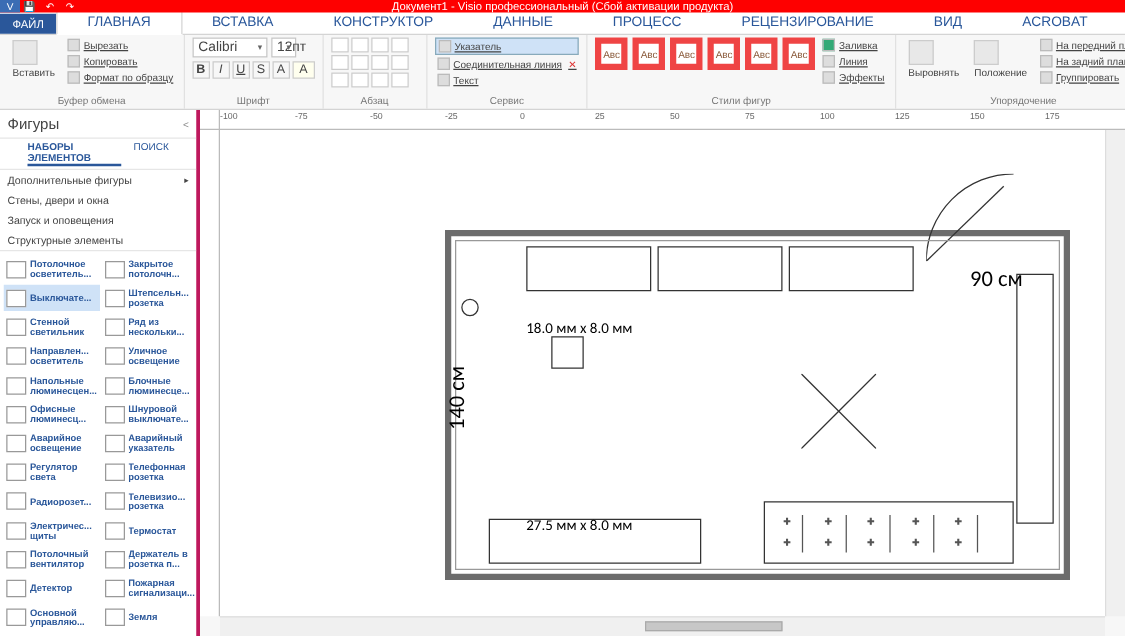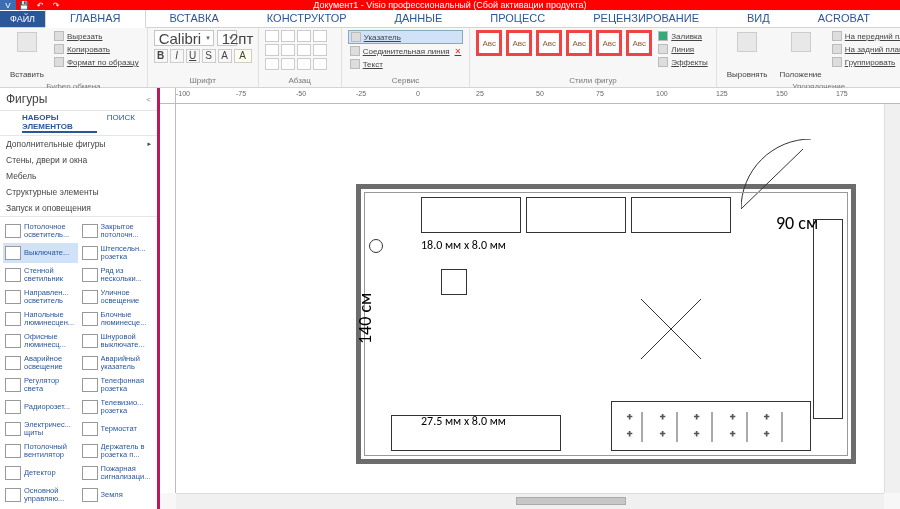--- a/index.html
+++ b/index.html
@@ -15,44 +15,44 @@
   .tabs { height: 18px; background: #fff; display: flex; align-items: flex-end; border-bottom: 1px solid #d4d4d4; }
   .tab-file { background: #2a579a; color: #fff; padding: 3px 10px; font-size: 9px; }
   .tab { padding: 3px 24px; font-size: 11px; color: #2a579a; cursor: pointer; }
   .tab.active { background: #fff; border: 1px solid #d4d4d4; border-bottom: 1px solid #fff; margin-bottom: -1px; }
 
   
   .ribbon { height: 60px; background: #f7f7f7; border-bottom: 1px solid #d4d4d4; display: flex; }
   .ribbon-group { border-right: 1px solid #e1e1e1; padding: 2px 6px; display: flex; flex-direction: column; justify-content: space-between; }
   .ribbon-group-body { display: flex; gap: 4px; align-items: flex-start; flex: 1; }
   .ribbon-group-label { text-align: center; font-size: 8px; color: #777; padding-top: 1px; }
-  .big-btn { display: flex; flex-direction: column; align-items: center; gap: 18px; padding: 2px 4px; }
+  .big-btn { display: flex; flex-direction: column; gap: 2px; padding: 2px 4px; }
   .big-btn .ico { width: 20px; height: 20px; background: #e8e8e8; border: 1px solid #ccc; }
   .big-btn span { font-size: 8px; }
   .stack { display: flex; flex-direction: column; gap: 1px; }
   .stack-row { display: flex; align-items: flex-end; gap: 3px; font-size: 8px; padding: 1px 2px; white-space: nowrap; text-decoration: underline; }
   .stack-row .mini-ico { width: 10px; height: 10px; background: #ddd; border: 1px solid #bbb; }
-  .combo { height: 16px; border: 1px solid #c5c5c5; background: #fff; font-size: 15px; padding: 0 14px 0 4px; display: flex; align-items: center; position: relative; }
+  .combo { height: 16px; border: 1px solid #c5c5c5; background: #fff; font-size: 11px; padding: 0 14px 0 4px; display: flex; align-items: center; position: relative; }
   .combo::after { content: '▾'; position: absolute; right: 3px; font-size: 7px; color: #666; }
   .btn-grid { display: flex; flex-wrap: wrap; gap: 2px; width: 70px; }
   .btn-grid .sq { width: 14px; height: 12px; border: 1px solid #ccc; background: #fff; }
   .style-row { display: flex; gap: 4px; align-items: center; }
-  .style-box { width: 26px; height: 26px; border: 3px solid #ef4444; background: #fff; display: flex; align-items: center; justify-content: center; font-size: 8px; color: #8a5a3a; }
+  .style-box { width: 26px; height: 26px; border: 5px solid #ef4444; background: #fff; display: flex; align-items: center; justify-content: center; font-size: 8px; color: #8a5a3a; }
 
   
   .main { display: flex; height: 421px; }
   .shapes-panel { width: 160px; border-right: 3px solid #be185d; background: #fff; display: flex; flex-direction: column; overflow: hidden; }
   .shapes-title { padding: 4px 6px; font-size: 12px; color: #444; border-bottom: 1px solid #e6e6e6; display: flex; justify-content: space-between; align-items: center; }
   .shapes-tabs { display: flex; gap: 10px; padding: 2px 22px; font-size: 8px; border-bottom: 1px solid #e6e6e6; }
   .shapes-tabs .st { color: #2a579a; cursor: pointer; }
   .shapes-tabs .st.active { border-bottom: 2px solid #2a579a; font-weight: bold; }
   .cat-list { border-bottom: 1px solid #e6e6e6; }
   .cat-item { padding: 3px 6px; font-size: 8.5px; cursor: pointer; display: flex; justify-content: space-between; align-items:center;}
   .cat-item.sel { background: #cfe2f7; }
-  .stencil-grid { flex: 1; overflow-y: auto; padding: 4px 3px; display: grid; grid-template-columns: 1fr 1fr; gap: 2px 2px; }
+  .stencil-grid { flex: 1; overflow-y: auto; padding: 4px 3px; display: grid; grid-template-columns: 1fr 1fr; gap: 2px 2px; font-weight: bold; }
   .stencil { display: flex; align-items: center; gap: 3px; padding: 2px 2px; cursor: pointer; }
   .stencil.sel { background: #cfe2f7; }
   .stencil .ico { width: 16px; height: 14px; border: 1px solid #999; background: #fff; flex-shrink: 0; }
   .stencil .lbl { font-size: 7.5px; line-height: 1.05; color: #2a579a; overflow: hidden; }
 
   
   .canvas-wrap { flex: 1; position: relative; background: #f7f7f7; overflow: hidden; }
   .ruler-h { position: absolute; left: 16px; right: 0; top: 0; height: 16px; background: #fff; border-bottom: 1px solid #bbb; font-size: 7px; color: #666; }
   .ruler-h .ticks { position: relative; height: 100%; }
   .ruler-h .tick { position: absolute; top: 2px; font-size: 7px; }
@@ -252,27 +252,24 @@
     </div>
     <div class="cat-list" id="cat-list">
         <div class="cat-item">
           <span>Дополнительные фигуры</span>
           <span style="font-size:7px">▸</span>
         </div>
         <div class="cat-item">
           <span>Стены, двери и окна</span>
         </div>
         <div class="cat-item">
-          <span>Мебель</span>
+          <span>Запуск и оповещения</span>
         </div>
         <div class="cat-item">
           <span>Структурные элементы</span>
-        </div>
-        <div class="cat-item">
-          <span>Запуск и оповещения</span>
         </div>
       </div>
     <div class="stencil-grid" id="stencil-grid">
         <div class="stencil">
           <div class="ico"></div>
           <div class="lbl">Потолочное осветитель...</div>
         </div>
         <div class="stencil">
           <div class="ico"></div>
           <div class="lbl">Закрытое потолочн...</div>
@@ -435,21 +432,21 @@
                 <text x="82" y="35" font-size="9">+</text>
               <text x="118" y="18" font-size="9">+</text>
                 <text x="118" y="35" font-size="9">+</text>
               <text x="152" y="18" font-size="9">+</text>
                 <text x="152" y="35" font-size="9">+</text>
             </g>
           </svg>
         </div>
       </div>
 
-      <div class="dim-text" style="left:245px;top:134px;font-size:12px">18.0 мм x 8.0 мм</div>
+      <div class="dim-text" style="left:245px;top:152px;font-size:12px">18.0 мм x 8.0 мм</div>
       <div class="dim-text" style="left:245px;top:310px;font-size:12px">27.5 мм x 8.0 мм</div>
       <div class="dim-text" style="left:178px;top:240px;font-size:18px;transform:rotate(-90deg);transform-origin:left top">140 см</div>
       <div class="dim-text" style="left:600px;top:108px;font-size:18px">90 см</div>
     </div>
     <div class="scroll-h">
         <div class="thumb"></div>
       </div>
     <div class="scroll-v"></div>
   </div>
 </div>

